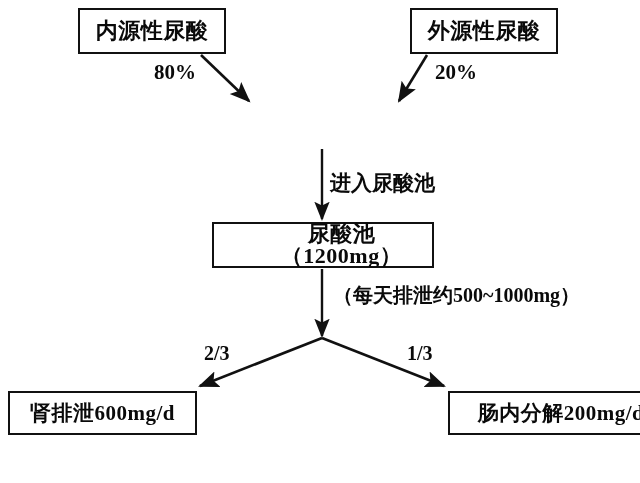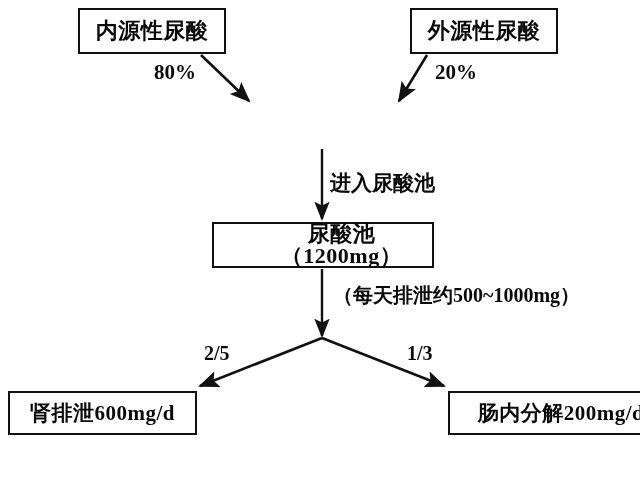--- a/index.html
+++ b/index.html
@@ -101,17 +101,17 @@
 
   <div class="edge-label" id="label-80">80%</div>
 
   <div class="edge-label" id="label-20">20%</div>
 
   <div class="edge-label" id="label-enter-pool">进入尿酸池</div>
 
 
   <div class="edge-label" id="label-excretion">（每天排泄约500~1000mg）</div>
 
-  <div class="edge-label" id="label-two-thirds">2/5</div>
+  <div class="edge-label" id="label-two-thirds">2/3</div>
 
   <div class="edge-label" id="label-one-third">1/3</div>
 
 </div>
 
 </body></html>

